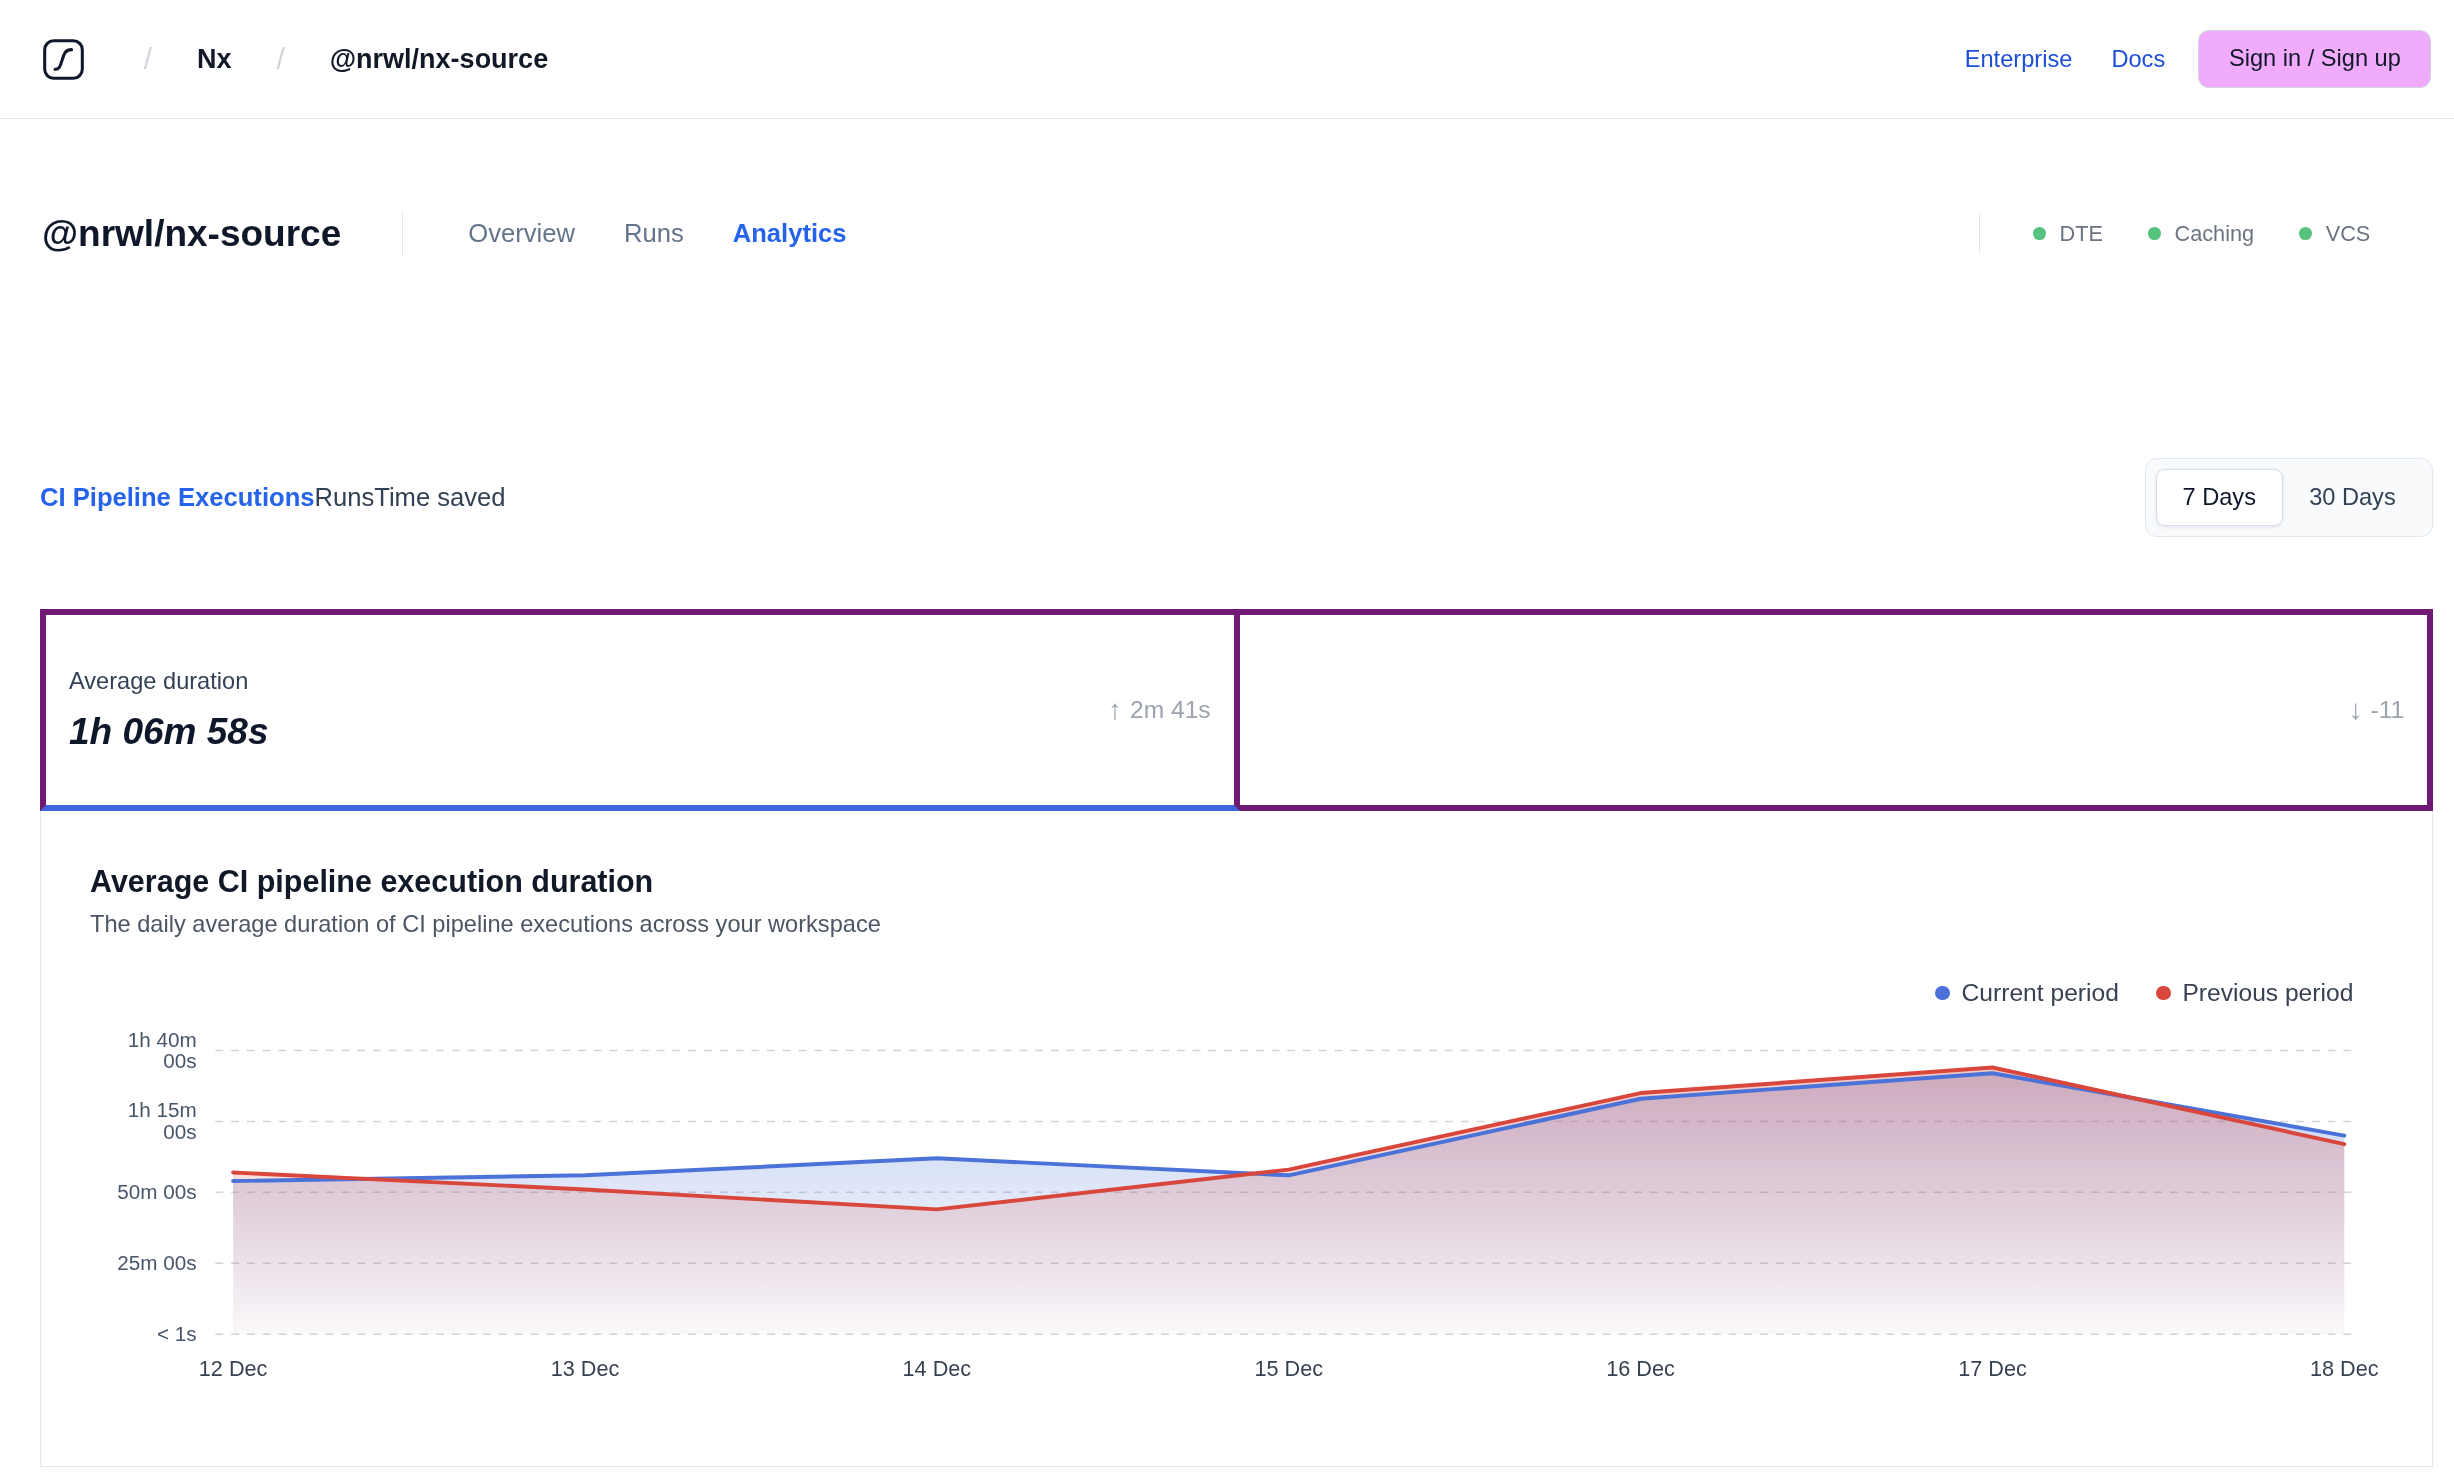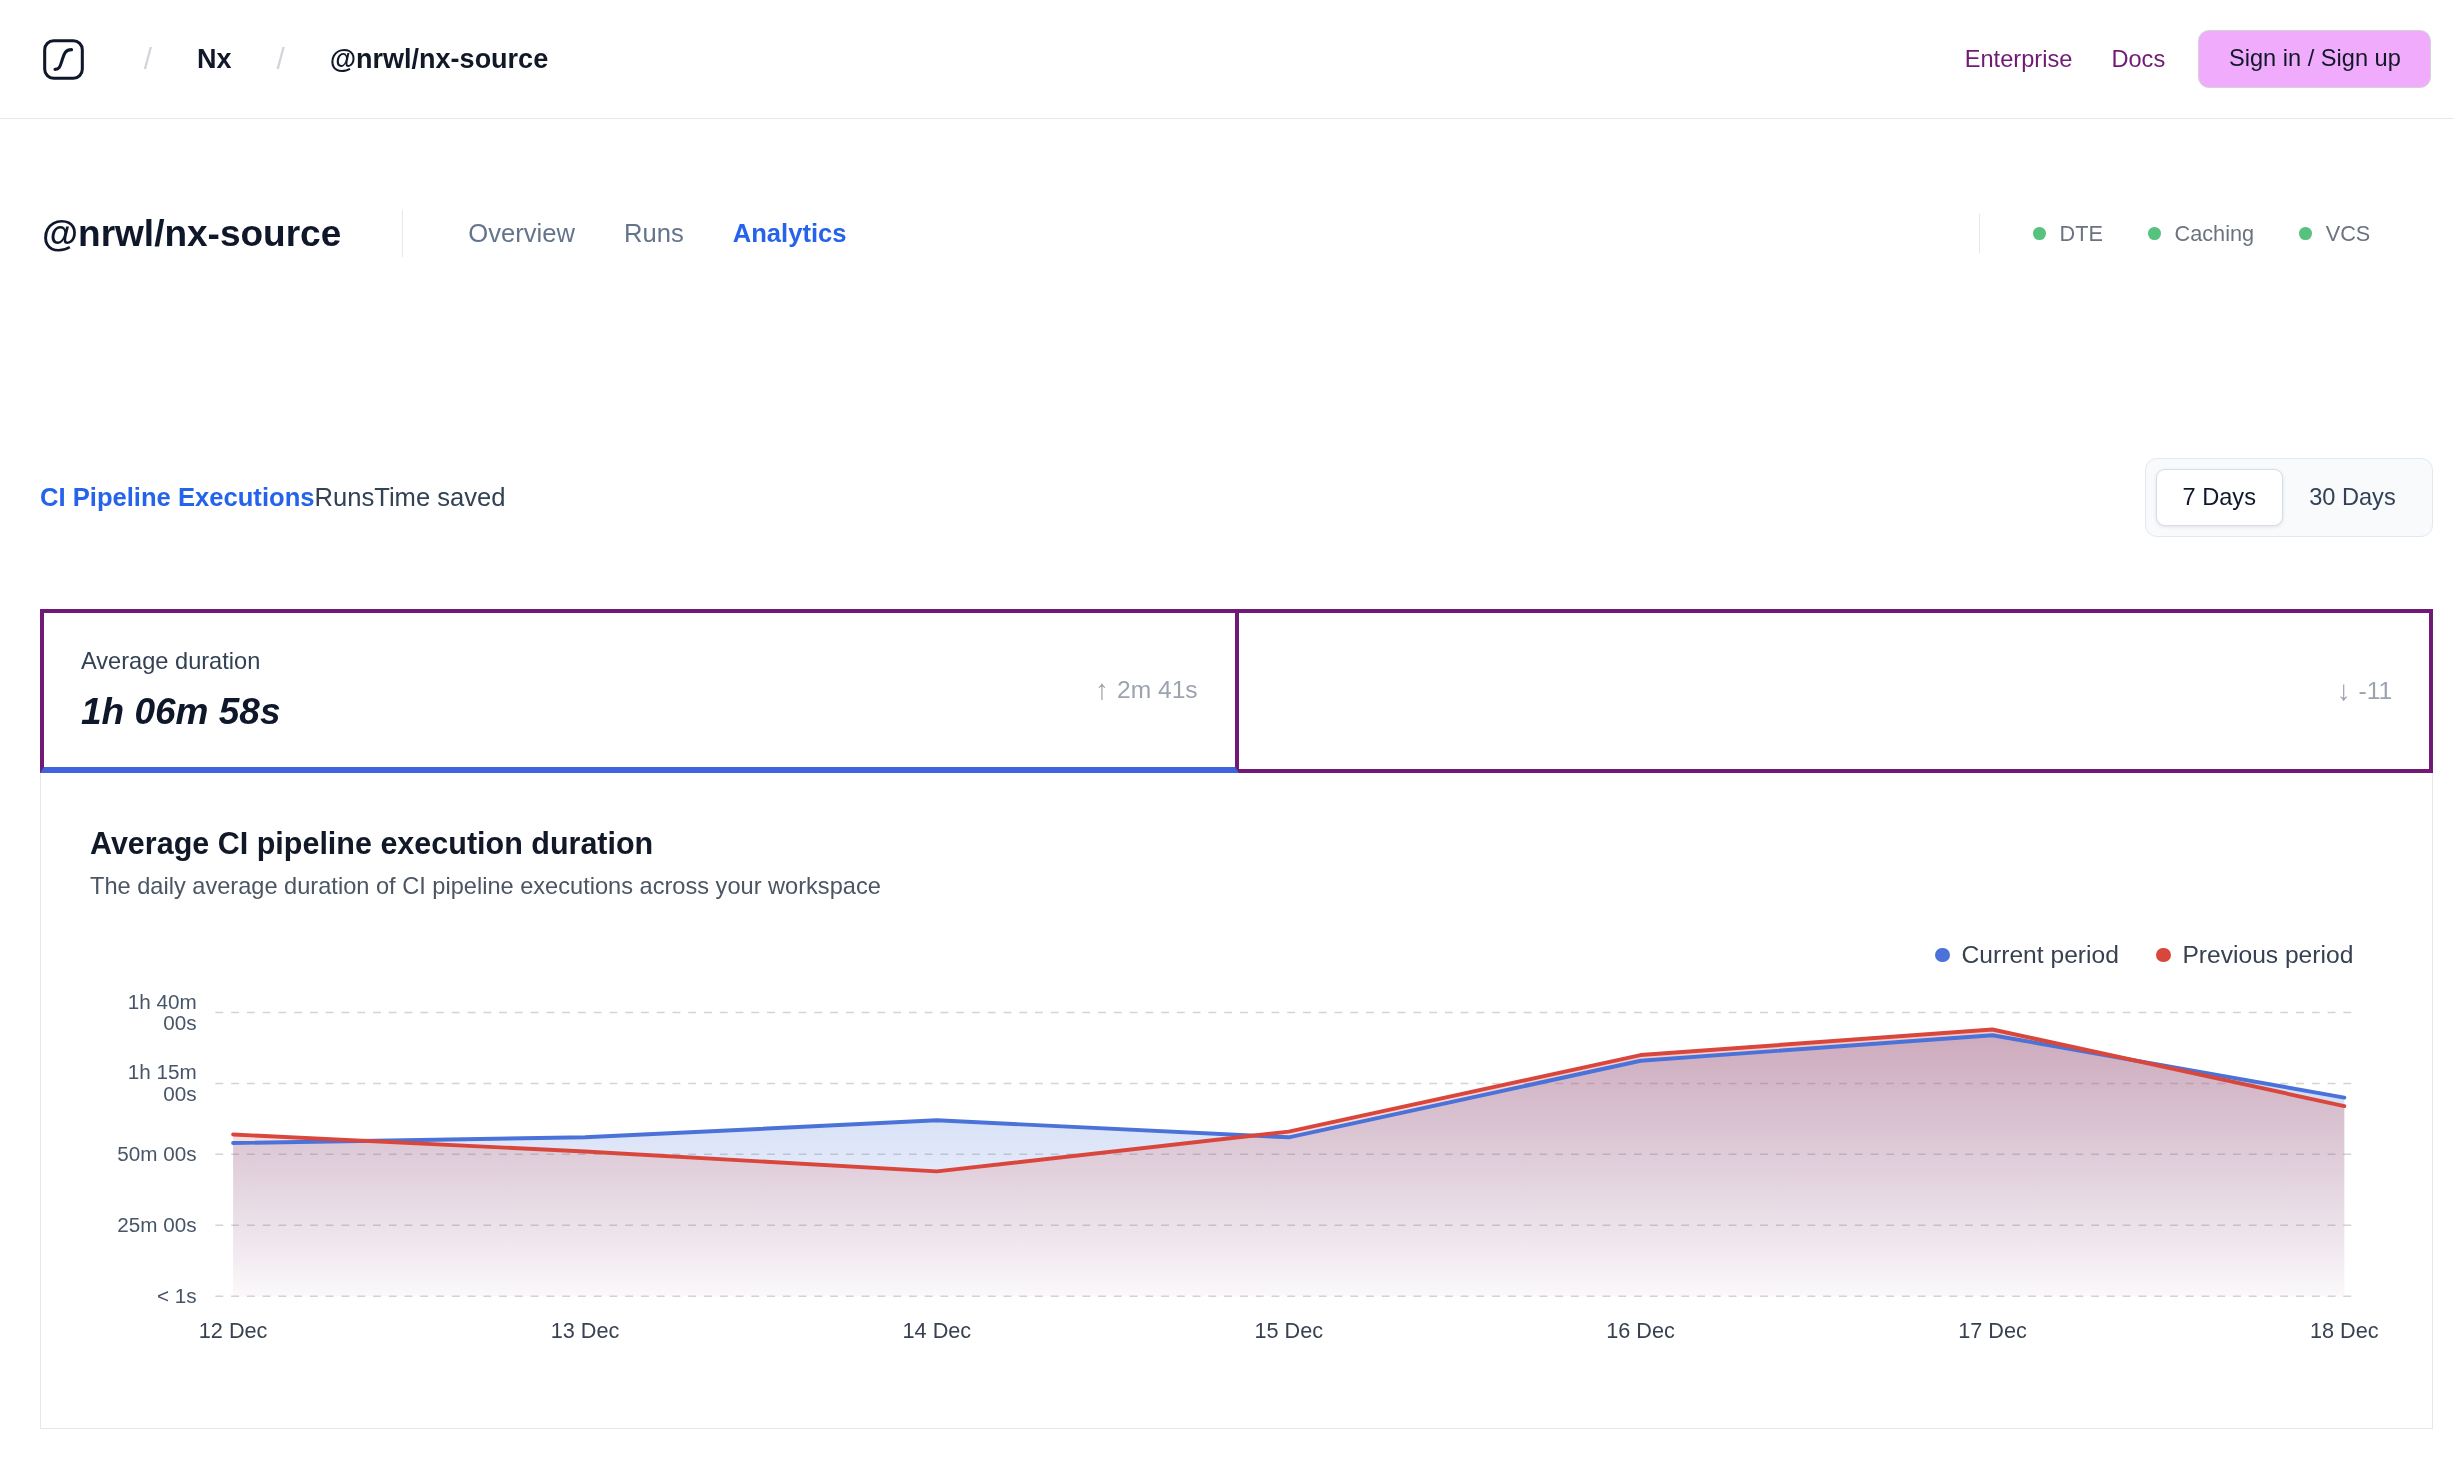--- a/index.html
+++ b/index.html
@@ -11,21 +11,21 @@
   }
   a { text-decoration: none; color: inherit; cursor: pointer; }
   button { font-family: inherit; cursor: pointer; }
 
   
   .topnav { height: 119px; display: flex; align-items: center; gap: 45px; padding: 0 23.6px 0 42px; border-bottom: 1px solid #e5e7eb; }
   .logo { display: flex; margin-right: 13.8px; }
   .crumb-sep { color: #d1d5db; font-size: 29.6px; font-weight: 300; }
   .crumb { font-size: 27px; font-weight: 600; color: #111827; }
   .spacer { flex: 1; }
-  .nav-link { font-size: 23.6px; color: #701a75; margin-left: 0; }
+  .nav-link { font-size: 23.6px; color: #1d4ed8; margin-left: 0; }
   .nav-link + .nav-link { margin-left: -5.9px; }
   .signin-btn { margin-left: -11.8px; background: #f0abfc; border: 1.5px solid #d1d5db; border-radius: 10.8px; padding: 16.7px 29.6px; font-size: 23.6px; font-weight: 500; color: #111827; line-height: 1; }
 
   
   .ws-header { display: flex; align-items: center; margin: 83px 21.7px 0 42px; height: 63px; }
   .ws-title { font-size: 37px; font-weight: 700; color: #0f172a; }
   .ws-vdiv { width: 1px; height: 47px; background: #e2e8f0; margin-left: 61px; }
   .ws-tabs { display: flex; gap: 49px; margin-left: 65px; }
   .ws-tab { font-size: 25.6px; color: #64748b; }
   .ws-tab.active { color: #2563eb; font-weight: 600; }
@@ -39,21 +39,21 @@
   .an-tabs { display: flex; align-items: center; }
   .an-tab { font-size: 25.6px; color: #334155; }
   .an-tab.active { color: #2563eb; font-weight: 600; }
   .toggle { margin-left: auto; display: flex; background: #f8fafc; border: 1px solid #e2e8f0; border-radius: 11.8px; padding: 10px; }
   .toggle-opt { font-size: 23.6px; line-height: 1; color: #334155; padding: 15.8px 25.6px; border-radius: 8.9px; border: 1px solid transparent; background: transparent; }
   .toggle-opt.active { background: #fff; border-color: #d6dde7; box-shadow: 0 1px 3.9px rgba(15,23,42,.10); color: #0f172a; }
 
   
   .panel { margin: 72px 21.7px 0 40px; }
   .stat-tabs { display: flex; }
-  .stat-tab { flex: 1; display: flex; align-items: center; text-align: left; background: #fff; border: 4px solid #701a75; padding: 0 37px; height: 164px; }
+  .stat-tab { flex: 1; display: flex; align-items: center; text-align: left; background: #fff; border: 6px solid #701a75; padding: 0 23px; height: 202px; }
   .stat-tab + .stat-tab { border-left: none; }
   .stat-tab.active { border-bottom: 6.9px solid #3e63dd; }
   .stat-main { display: flex; flex-direction: column; gap: 15.8px; }
   .stat-label { font-size: 23.6px; color: #334155; }
   .stat-value { font-size: 37px; font-weight: 600; color: #0f172a; font-style: italic; }
   .stat-delta { margin-left: auto; display: flex; align-items: center; gap: 7.9px; color: #9ca3af; font-size: 24.6px; }
   .delta-icon { font-size: 27.6px; line-height: 1; }
 
   .chart-card { border: 1px solid #e2e8f0; border-top: none; height: 656px; background: #fff; }
   .chart-head { padding: 53px 79px 0 49px; }

